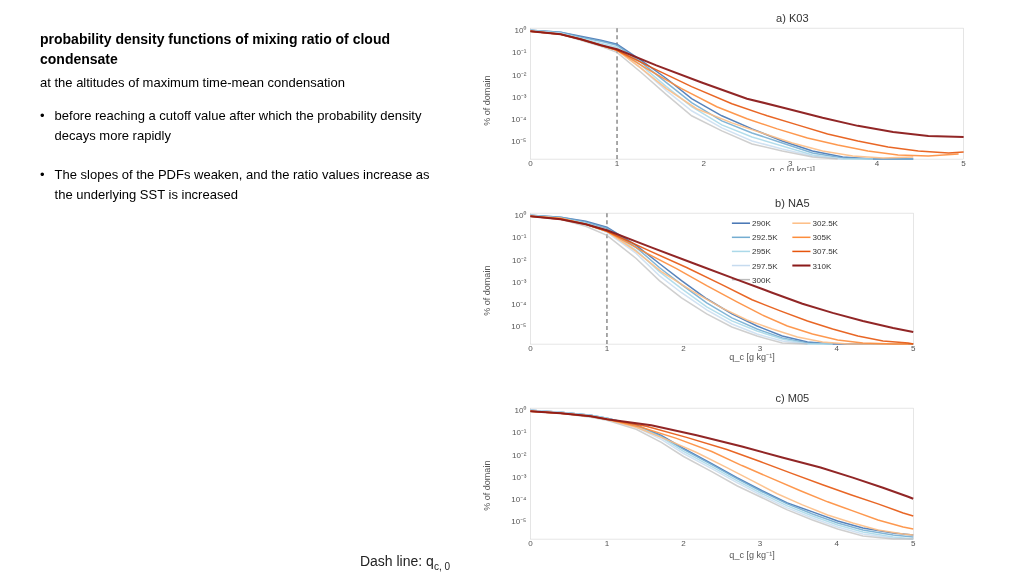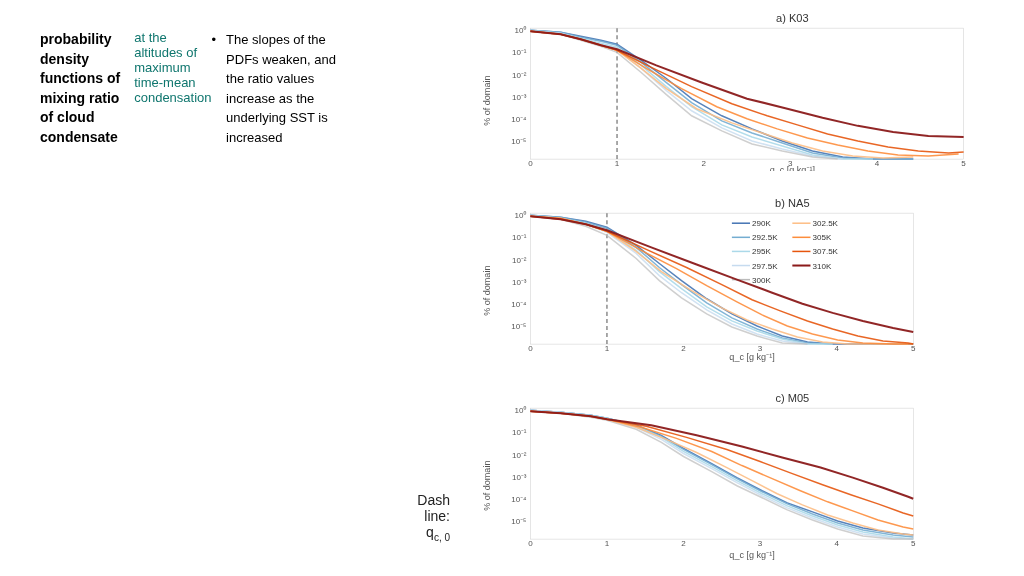--- a/index.html
+++ b/index.html
@@ -7,35 +7,35 @@
       width: 1024px;
       height: 576px;
       background: #fff;
       font-family: Arial, sans-serif;
       font-size: 13px;
       display: flex;
       overflow: hidden;
     }
     .left-panel {
       width: 480px;
-      padding: 30px 30px 33px 40px;
-      display: flex;
-      flex-direction: row;
+      padding: 30px 30px 4px 40px;
+      display: flex;
+      flex-direction: column;
       justify-content: flex-start;
     }
     .title {
       font-weight: bold;
       font-size: 14px;
       line-height: 1.4;
       margin-bottom: 6px;
     }
     .subtitle {
       font-size: 13px;
-      margin-bottom: 24px;
-      color: #0f766e;
+      margin-bottom: 16px;
+      color: #000000;
     }
     .bullet-list {
       list-style: none;
       padding: 0;
     }
     .bullet-list li {
       display: flex;
       align-items: flex-start;
       margin-bottom: 20px;
       font-size: 13px;
@@ -71,20 +71,23 @@
       flex-direction: column;
     }
   </style>
 </head>
 <body>
 
 <div class="left-panel">
   <div class="title">probability density functions of mixing ratio of cloud condensate</div>
   <div class="subtitle">at the altitudes of maximum time-mean condensation</div>
   <ul class="bullet-list">
+    <li>
+      <span>before reaching a cutoff value after which the probability density decays more rapidly</span>
+    </li>
     <li>
       <span>The slopes of the PDFs weaken, and the ratio values increase as the underlying SST is increased</span>
     </li>
   </ul>
   <div class="dash-line-note">
     <span>Dash line: q</span><sub>c, 0</sub>
   </div>
 </div>
 
 <div class="right-panel">

